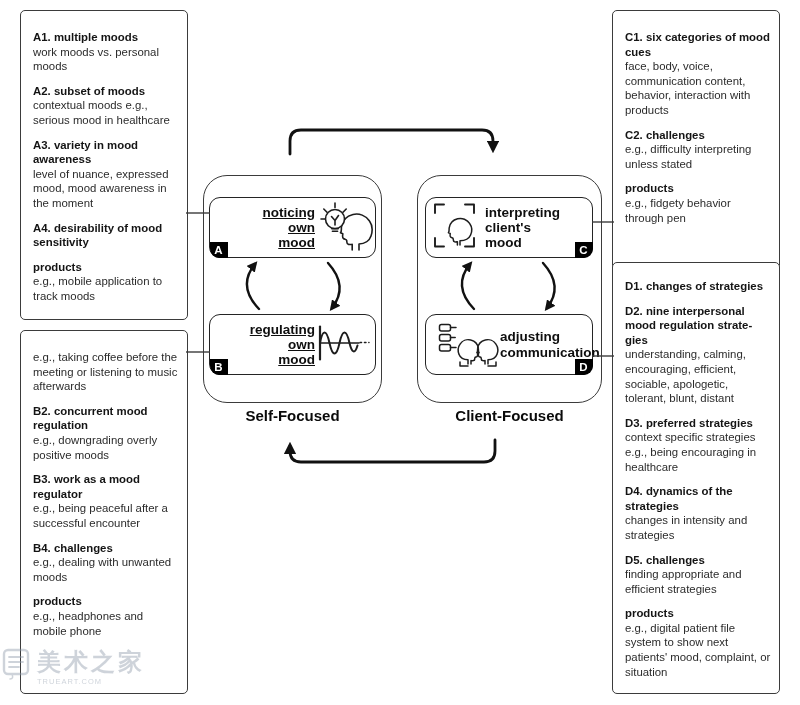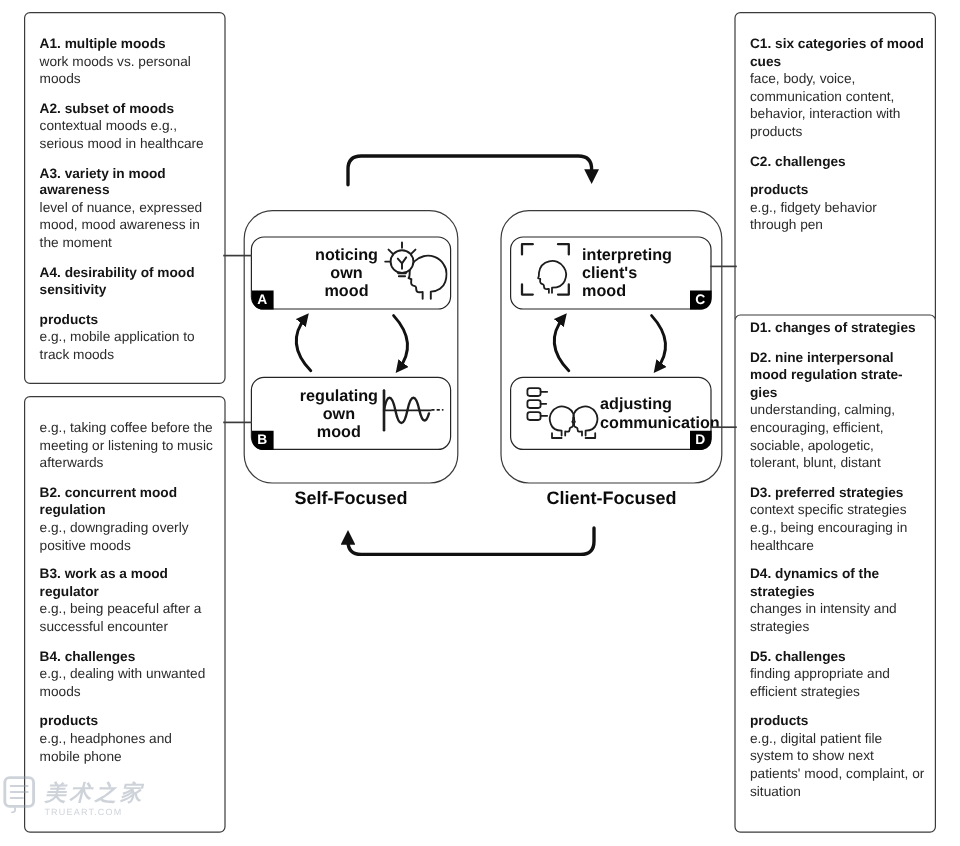--- a/index.html
+++ b/index.html
@@ -6,59 +6,59 @@
   html,body { margin:0; padding:0; background:#fff; }
   body { width:800px; height:705px; font-family:"Liberation Sans", sans-serif; color:#111; }
   .stage { position:relative; width:800px; height:705px; background:#fff; overflow:hidden; }
 
   
   .panel { position:absolute; background:#fff; border:1.4px solid #3b3b3b; border-radius:5px;
            padding:19px 2px 6px 12px; }
   #panel-a { left:20px;  top:10px;  width:168px; height:310px; }
   #panel-b { left:20px;  top:330px; width:168px; height:364px; }
   #panel-c { left:612px; top:10px;  width:168px; height:260px; }
-  #panel-d { left:612px; top:262px; width:168px; height:432px; padding-top:4px; }
+  #panel-d { left:612px; top:262px; width:168px; height:432px; padding-top:16px; }
   .p-item { margin-bottom:10px; }
   .p-h { font-weight:bold; font-size:11.4px; line-height:14.6px; white-space:pre; color:#141414; }
   .p-b { font-weight:normal; font-size:11.4px; line-height:14.6px; white-space:pre; color:#2b2b2b; }
   .p-b:empty { display:none; }
 
   
   .group { position:absolute; background:#fff; border:1.4px solid #3b3b3b; border-radius:24px; }
   #group-self   { left:203px; top:175px; width:179px; height:228px; }
   #group-client { left:417px; top:175px; width:185px; height:228px; }
 
   .node { position:absolute; background:#fff; border:1.5px solid #242424; border-radius:11px;
           display:flex; align-items:center; }
   #node-a { left:209px; top:197px; width:167px; height:61px; justify-content:flex-end; padding-right:2px; }
   #node-b { left:209px; top:314px; width:167px; height:61px; justify-content:flex-end; padding-right:4px; }
   #node-c { left:425px; top:197px; width:168px; height:61px; justify-content:flex-start; padding-left:5px; }
   #node-d { left:425px; top:314px; width:168px; height:61px; justify-content:flex-start; padding-left:12px; }
   .node-label { font-weight:bold; font-size:13.5px; line-height:1.12; white-space:pre; color:#0e0e0e; }
-  .txt-right { text-align:center; }
+  .txt-right { text-align:right;text-decoration:underline; }
   .txt-left  { text-align:left; }
 
   .tag { position:absolute; width:18px; height:16px; background:#000; color:#fff; font-weight:bold;
          font-size:11.5px; line-height:16px; text-align:center; }
   .tag-bl { left:-0.5px; bottom:-0.5px; border-bottom-left-radius:9px; }
   .tag-br { right:-0.5px; bottom:-0.5px; border-bottom-right-radius:9px; }
 
   .group-label { position:absolute; top:407px; font-weight:bold; font-size:15px; text-align:center; color:#0a0a0a; }
   #label-self   { left:203px; width:179px; }
   #label-client { left:417px; width:185px; }
 
   .overlay { position:absolute; left:0; top:0; pointer-events:none; }
 
   .icon { flex:0 0 auto; display:block; }
   .icon path, .icon circle, .icon rect, .icon line { vector-effect:none; }
 
   
   #watermark { position:absolute; left:2px; top:646px; display:flex; align-items:center; gap:5px;
                opacity:0.42; color:#8d99a9; }
-  .wm-cn  { font-size:18px; letter-spacing:3px; font-weight:bold;font-style:italic; }
+  .wm-cn  { font-size:24px; letter-spacing:3px; font-weight:bold; }
   .wm-url { font-size:7.5px; letter-spacing:1px; margin-top:-1px; }
 </style>
 </head>
 <body>
 
 <div class="stage">
 
   <div class="panel" id="panel-a">
     <div class="p-item">
       <div class="p-h">A1. multiple moods</div>
@@ -123,20 +123,22 @@
     <div class="p-item">
       <div class="p-h">C1. six categories of mood
 cues</div>
       <div class="p-b">face, body, voice,
 communication content,
 behavior, interaction with
 products</div>
     </div>
     <div class="p-item">
       <div class="p-h">C2. challenges</div>
+      <div class="p-b">e.g., difficulty interpreting
+unless stated</div>
     </div>
     <div class="p-item">
       <div class="p-h">products</div>
       <div class="p-b">e.g., fidgety behavior
 through pen</div>
     </div>
   </div>
 
   <div class="panel" id="panel-d">
     <div class="p-item">

